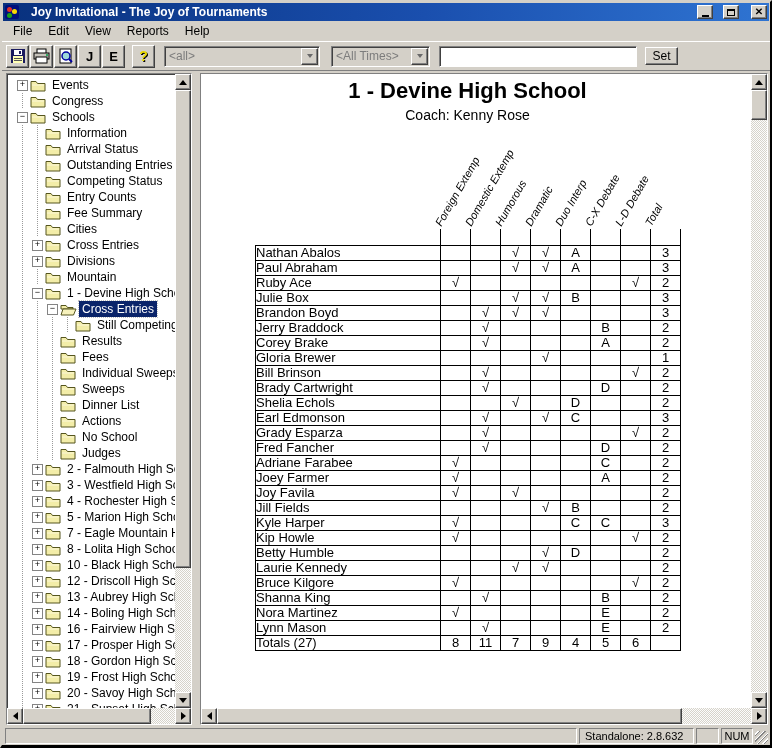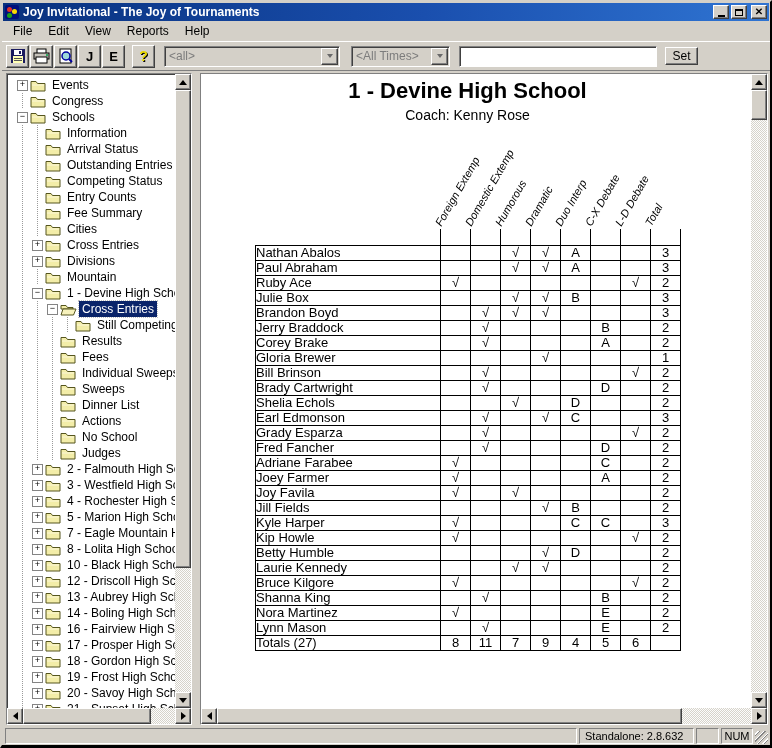--- a/index.html
+++ b/index.html
@@ -1,20 +1,20 @@
 <!DOCTYPE html>
 <html><head>
 <meta charset="utf-8">
 <style>
   html,body{margin:0;padding:0;background:#6b6b6b;font-family:"Liberation Sans",sans-serif;}
   *{box-sizing:border-box;}
   .window{width:772px;height:748px;background:#d4d0c8;display:flex;flex-direction:column;
     border-top:2px solid #d4d0c8;border-left:2px solid #d4d0c8;border-right:2px solid #000;border-bottom:3px solid #000;}
   
-  .titlebar{height:18px;margin:1px 1px 0 1px;display:flex;align-items:center;gap:2px;
+  .titlebar{height:18px;margin:1px 1px 0 1px;display:flex;align-items:center;gap:10px;
     background:linear-gradient(90deg,#08317e 0%,#1a4fae 55%,#2f74d2 100%);padding:0 2px;}
   .appicon{width:14px;height:14px;background:#00107b;border-radius:2px;position:relative;flex:0 0 14px;}
   .appicon::before{content:"";position:absolute;left:2px;top:2px;width:5px;height:5px;border-radius:50%;
     background:#e03028;box-shadow:5px 2px 0 #f8d800,0px 6px 0 #18a018;}
   .tb-title{flex:1;color:#fff;font-weight:bold;font-size:12px;padding-left:2px;white-space:nowrap;overflow:hidden;}
   .tb-btn{width:16px;height:14px;background:#d4d0c8;border:1px solid;border-color:#fff #404040 #404040 #fff;
     box-shadow:inset -1px -1px 0 #808080;display:flex;align-items:center;justify-content:center;position:relative;}
   .tb-btn.close{margin-left:2px;}
   .g-min{width:7px;height:2px;background:#000;margin-top:7px;}
   .g-max{width:8px;height:7px;border:1px solid #000;border-top-width:2px;}
@@ -26,21 +26,21 @@
   .toolbar{height:30px;display:flex;align-items:center;padding:2px 4px;gap:1px;
     border-top:1px solid #fff;border-bottom:1px solid #808080;}
   .tbtn{width:23px;height:23px;background:#d4d0c8;border:1px solid;border-color:#fff #404040 #404040 #fff;
     box-shadow:inset -1px -1px 0 #808080;display:flex;align-items:center;justify-content:center;
     font-size:13px;font-weight:bold;}
   .tbtn.help{margin-left:6px;}
   .qmark{color:#e8d800;text-shadow:1px 1px 0 #000;font-size:14px;font-weight:bold;}
   .combo{height:21px;background:#d4d0c8;border:1px solid;border-color:#808080 #fff #fff #808080;
     box-shadow:inset 1px 1px 0 #404040;display:flex;align-items:center;color:#7c7c7c;font-size:12px;}
   .combo .cv{flex:1;padding:0 4px;white-space:nowrap;overflow:hidden;}
-  .combo-all{width:176px;margin-left:8px;}
+  .combo-all{width:156px;margin-left:8px;}
   .combo-times{width:99px;margin-left:10px;}
   .drop{width:17px;height:17px;margin-right:1px;background:#d4d0c8;border:1px solid;
     border-color:#fff #404040 #404040 #fff;box-shadow:inset -1px -1px 0 #808080;
     display:flex;align-items:center;justify-content:center;flex:0 0 17px;}
   .tri-dn{width:0;height:0;border-left:3px solid transparent;border-right:3px solid transparent;border-top:4px solid #6a6a6a;}
   .filter-input{width:198px;height:21px;margin-left:8px;border:1px solid;border-color:#808080 #fff #fff #808080;
     box-shadow:inset 1px 1px 0 #404040;background:#fff;font-size:12px;padding:0 3px;font-family:"Liberation Sans",sans-serif;}
   .setbtn{width:33px;height:18px;margin-left:7px;background:#d4d0c8;border:1px solid;
     border-color:#fff #404040 #404040 #fff;box-shadow:inset -1px -1px 0 #808080;
     font-size:12px;display:flex;align-items:center;justify-content:center;}

